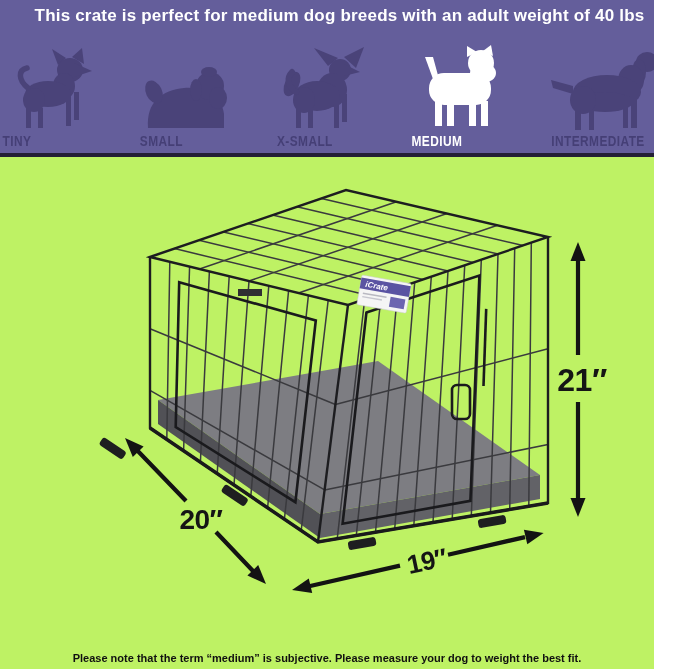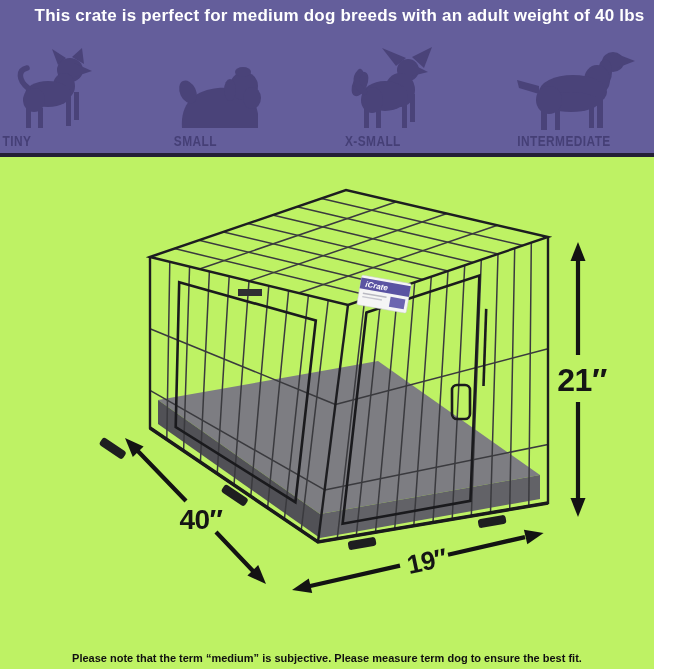--- a/index.html
+++ b/index.html
@@ -100,20 +100,37 @@
             <ellipse class="sil" cx="32" cy="54" rx="11" ry="13"></ellipse>
             <rect class="sil" x="24" y="58" width="5" height="24"></rect>
             <rect class="sil" x="36" y="62" width="5" height="20"></rect>
             <ellipse class="sil" cx="20" cy="38" rx="7" ry="13" transform="rotate(25 20 38)"></ellipse>
             <path class="tail" d="M24,46 C16,40 14,32 20,26" stroke-width="6"></path>
           </g>
         </svg>
         <div class="size-label">X-SMALL</div>
       </div>
 
+      <div class="dog-slot highlight">
+        <svg width="100" height="85" viewBox="0 0 100 85">
+          <g>
+            <polygon class="sil" points="60,12 60,1 70,7"></polygon>
+            <polygon class="sil" points="76,6 84,0 86,11"></polygon>
+            <circle class="sil" cx="74" cy="18" r="13"></circle>
+            <ellipse class="sil" cx="76" cy="28" rx="13" ry="10"></ellipse>
+            <rect class="sil" x="22" y="28" width="62" height="32" rx="15"></rect>
+            <rect class="sil" x="28" y="56" width="7" height="25"></rect>
+            <rect class="sil" x="40" y="58" width="7" height="23"></rect>
+            <rect class="sil" x="62" y="58" width="7" height="23"></rect>
+            <rect class="sil" x="74" y="56" width="7" height="25"></rect>
+            <polygon class="sil" points="26,34 18,12 26,12 32,34"></polygon>
+          </g>
+        </svg>
+        <div class="size-label">MEDIUM</div>
+      </div>
 
       <div class="dog-slot">
         <svg width="132" height="86" viewBox="0 0 132 86">
           <g>
             <ellipse class="sil" cx="104" cy="18" rx="11" ry="10"></ellipse>
             <polygon class="sil" points="108,10 126,17 108,24"></polygon>
             <ellipse class="sil" cx="96" cy="28" rx="7" ry="13"></ellipse>
             <ellipse class="sil" cx="88" cy="36" rx="13" ry="15"></ellipse>
             <ellipse class="sil" cx="64" cy="48" rx="34" ry="17"></ellipse>
             <ellipse class="sil" cx="62" cy="58" rx="28" ry="10"></ellipse>
@@ -197,18 +214,18 @@
 
       <g>
         <path class="arrow-line" d="M308,429.5 L400,408.6 M448,397.7 L525,380.1"></path>
         <polygon class="arrow-head" points="292,433 308.8,421.5 312.2,436.1"></polygon>
         <polygon class="arrow-head" points="543.6,375.9 527.3,387.3 523.9,372.7"></polygon>
       </g>
     </svg>
   </div>
 
   <div class="dim-label dim-height">21″</div>
-  <div class="dim-label dim-depth">40″</div>
+  <div class="dim-label dim-depth">20″</div>
   <div class="dim-label dim-width">19″</div>
 
-  <div class="footer-note">Please note that the term “medium” is subjective. Please measure term dog to ensure the best fit.</div>
+  <div class="footer-note">Please note that the term “medium” is subjective. Please measure your dog to weight the best fit.</div>
 
 </div>
 
 </body></html>

